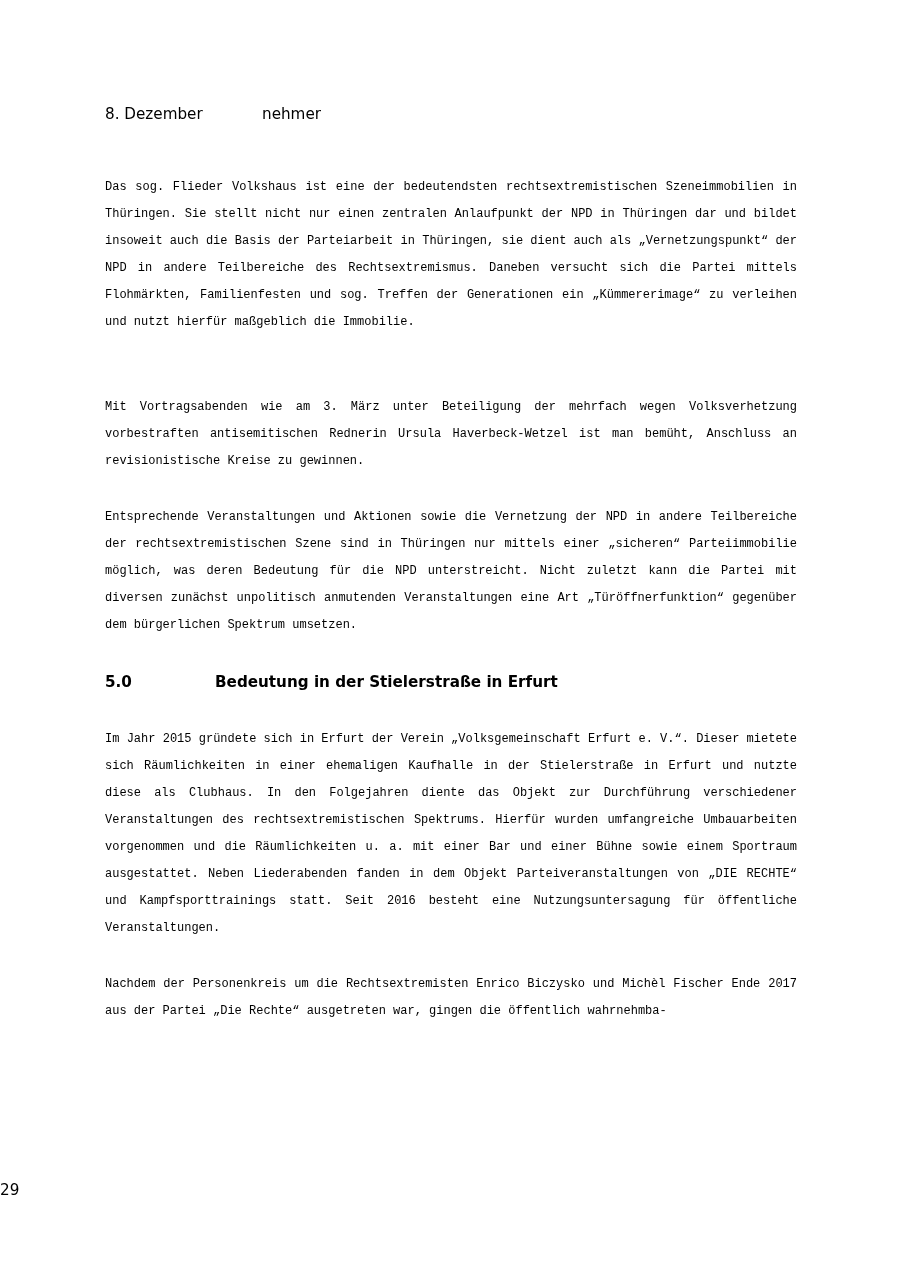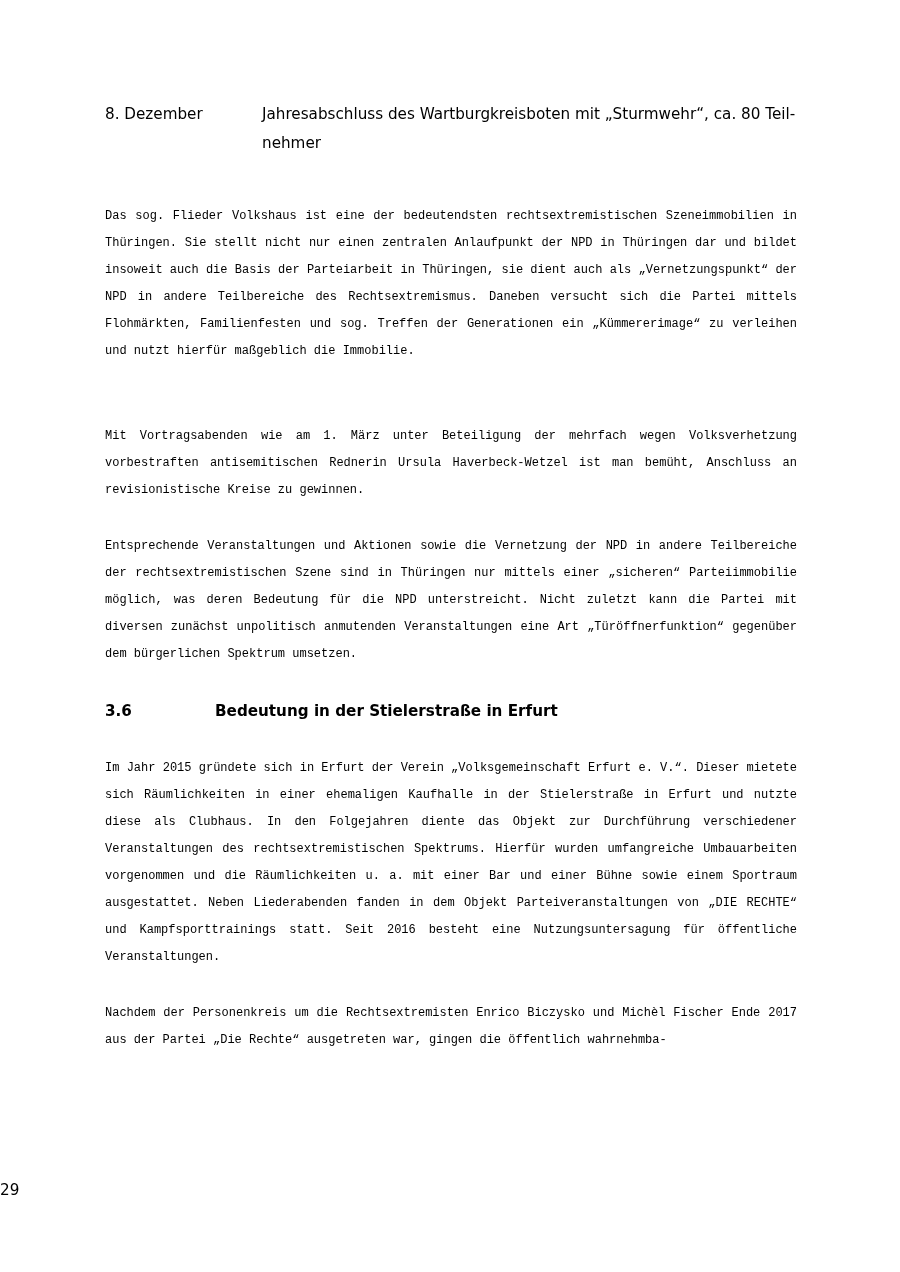--- a/index.html
+++ b/index.html
@@ -93,44 +93,43 @@
 </head>
 <body>
 
 <div class="page">
 
   <div class="content">
 
     <div class="schedule-row">
       <div class="schedule-date">8. Dezember</div>
       <div class="schedule-desc">
-        <span>Jahresabschluss des Wartburgkreisboten mit „Sturmwehr“, ca. 80 Teil-</span>
         <span class="lastline">nehmer</span>
       </div>
     </div>
 
     <div class="gap-lg"></div>
 
     <p class="para">Das sog. Flieder Volkshaus ist eine der bedeutendsten rechtsextremistischen Szeneimmobilien in Thüringen. Sie stellt nicht nur einen zentralen Anlaufpunkt der NPD in Thüringen dar und bildet insoweit auch die Basis der Parteiarbeit in Thüringen, sie dient auch als „Vernetzungspunkt“ der NPD in andere Teilbereiche des Rechtsextremismus. Daneben versucht sich die Partei mittels Flohmärkten, Familienfesten und sog. Treffen der Generationen ein „Kümmererimage“ zu verleihen und nutzt hierfür maßgeblich die Immobilie.</p>
 
     <div class="gap-md"></div>
 
 
     <div class="gap-md"></div>
 
-    <p class="para">Mit Vortragsabenden wie am 1. März unter Beteiligung der mehrfach wegen Volksverhetzung vorbestraften antisemitischen Rednerin Ursula Haverbeck-Wetzel ist man bemüht, Anschluss an revisionistische Kreise zu gewinnen.</p>
+    <p class="para">Mit Vortragsabenden wie am 3. März unter Beteiligung der mehrfach wegen Volksverhetzung vorbestraften antisemitischen Rednerin Ursula Haverbeck-Wetzel ist man bemüht, Anschluss an revisionistische Kreise zu gewinnen.</p>
 
     <div class="gap-md"></div>
 
     <p class="para">Entsprechende Veranstaltungen und Aktionen sowie die Vernetzung der NPD in andere Teilbereiche der rechtsextremistischen Szene sind in Thüringen nur mittels einer „sicheren“ Parteiimmobilie möglich, was deren Bedeutung für die NPD unterstreicht. Nicht zuletzt kann die Partei mit diversen zunächst unpolitisch anmutenden Veranstaltungen eine Art „Türöffnerfunktion“ gegenüber dem bürgerlichen Spektrum umsetzen.</p>
 
     <div class="gap-md"></div>
 
     <div class="section-heading">
-      <span class="section-number">3.6</span>
+      <span class="section-number">5.0</span>
       <span class="section-title">Bedeutung in der Stielerstraße in Erfurt</span>
     </div>
 
     <div class="gap-md"></div>
 
     <p class="para">Im Jahr 2015 gründete sich in Erfurt der Verein „Volksgemeinschaft Erfurt e. V.“. Dieser mietete sich Räumlichkeiten in einer ehemaligen Kaufhalle in der Stielerstraße in Erfurt und nutzte diese als Clubhaus. In den Folgejahren diente das Objekt zur Durchführung verschiedener Veranstaltungen des rechtsextremistischen Spektrums. Hierfür wurden umfangreiche Umbauarbeiten vorgenommen und die Räumlichkeiten u. a. mit einer Bar und einer Bühne sowie einem Sportraum ausgestattet. Neben Liederabenden fanden in dem Objekt Parteiveranstaltungen von „DIE RECHTE“ und Kampfsporttrainings statt. Seit 2016 besteht eine Nutzungsuntersagung für öffentliche Veranstaltungen.</p>
 
     <div class="gap-md"></div>
 
     <p class="para">Nachdem der Personenkreis um die Rechtsextremisten Enrico Biczysko und Michèl Fischer Ende 2017 aus der Partei „Die Rechte“ ausgetreten war, gingen die öffentlich wahrnehmba-</p>

